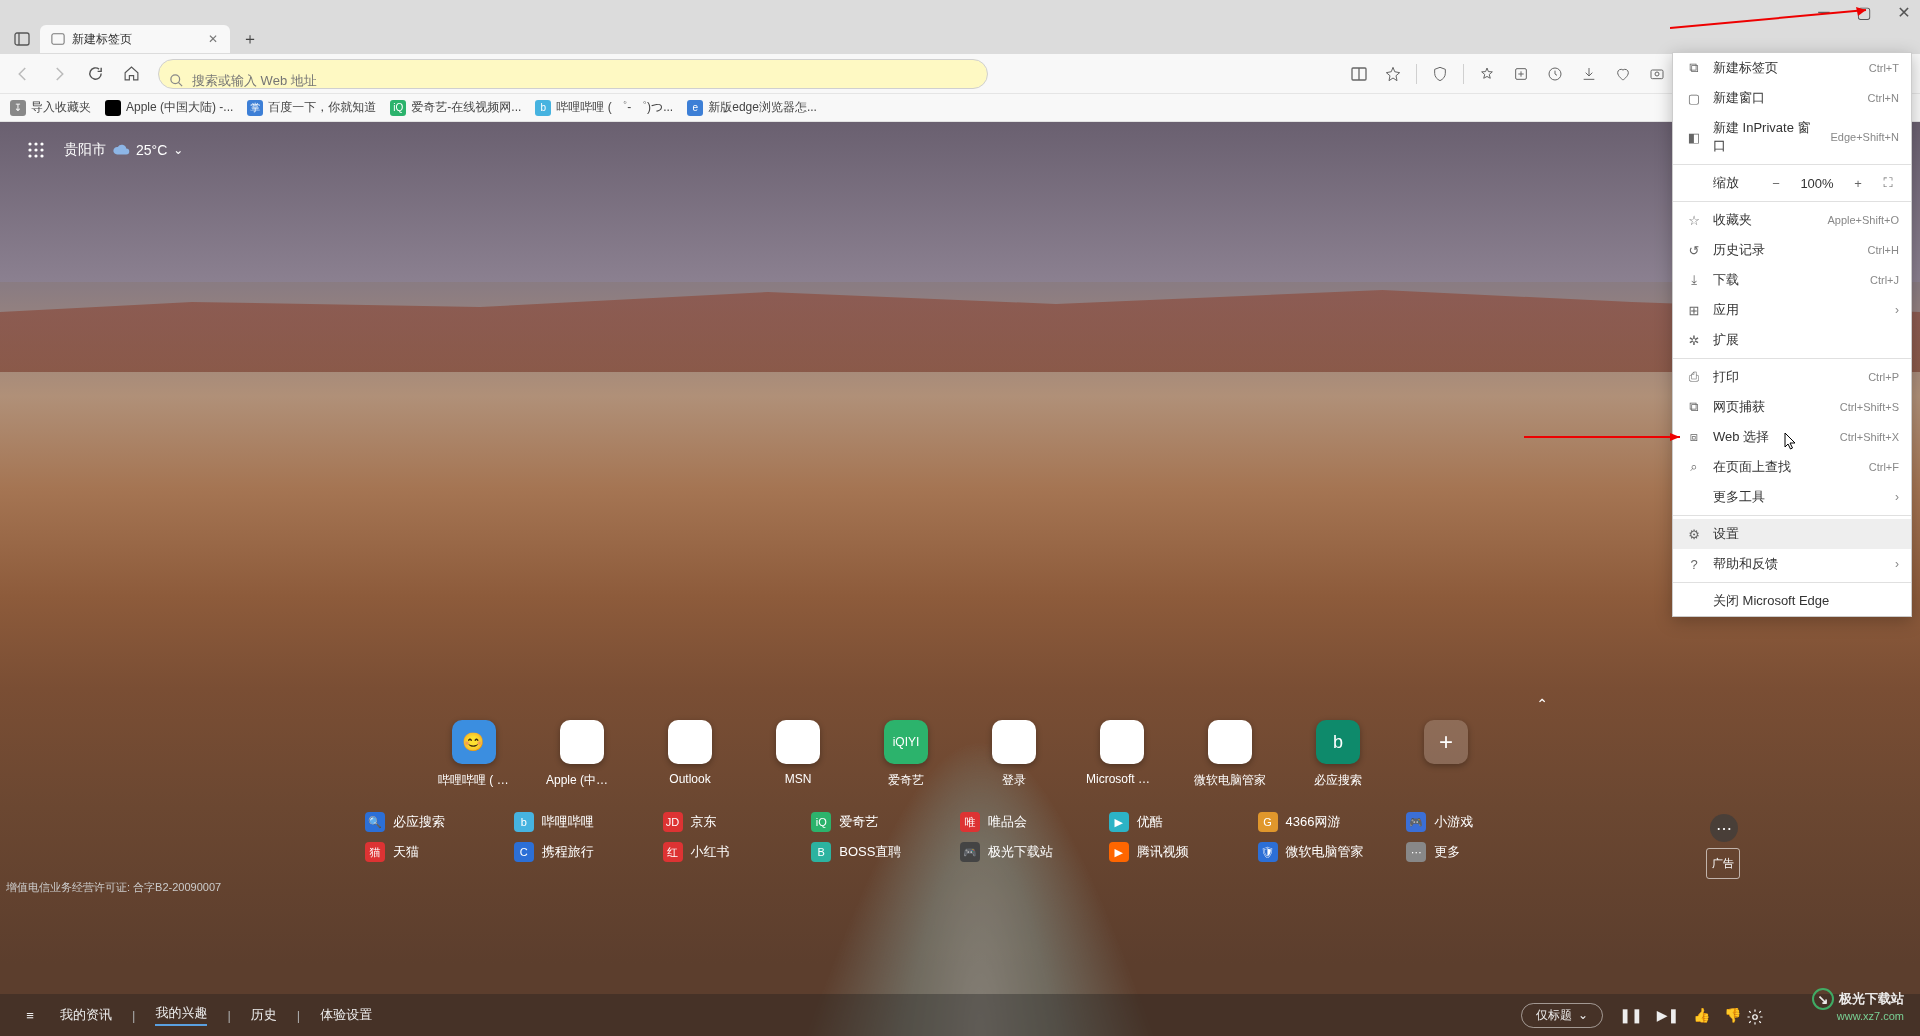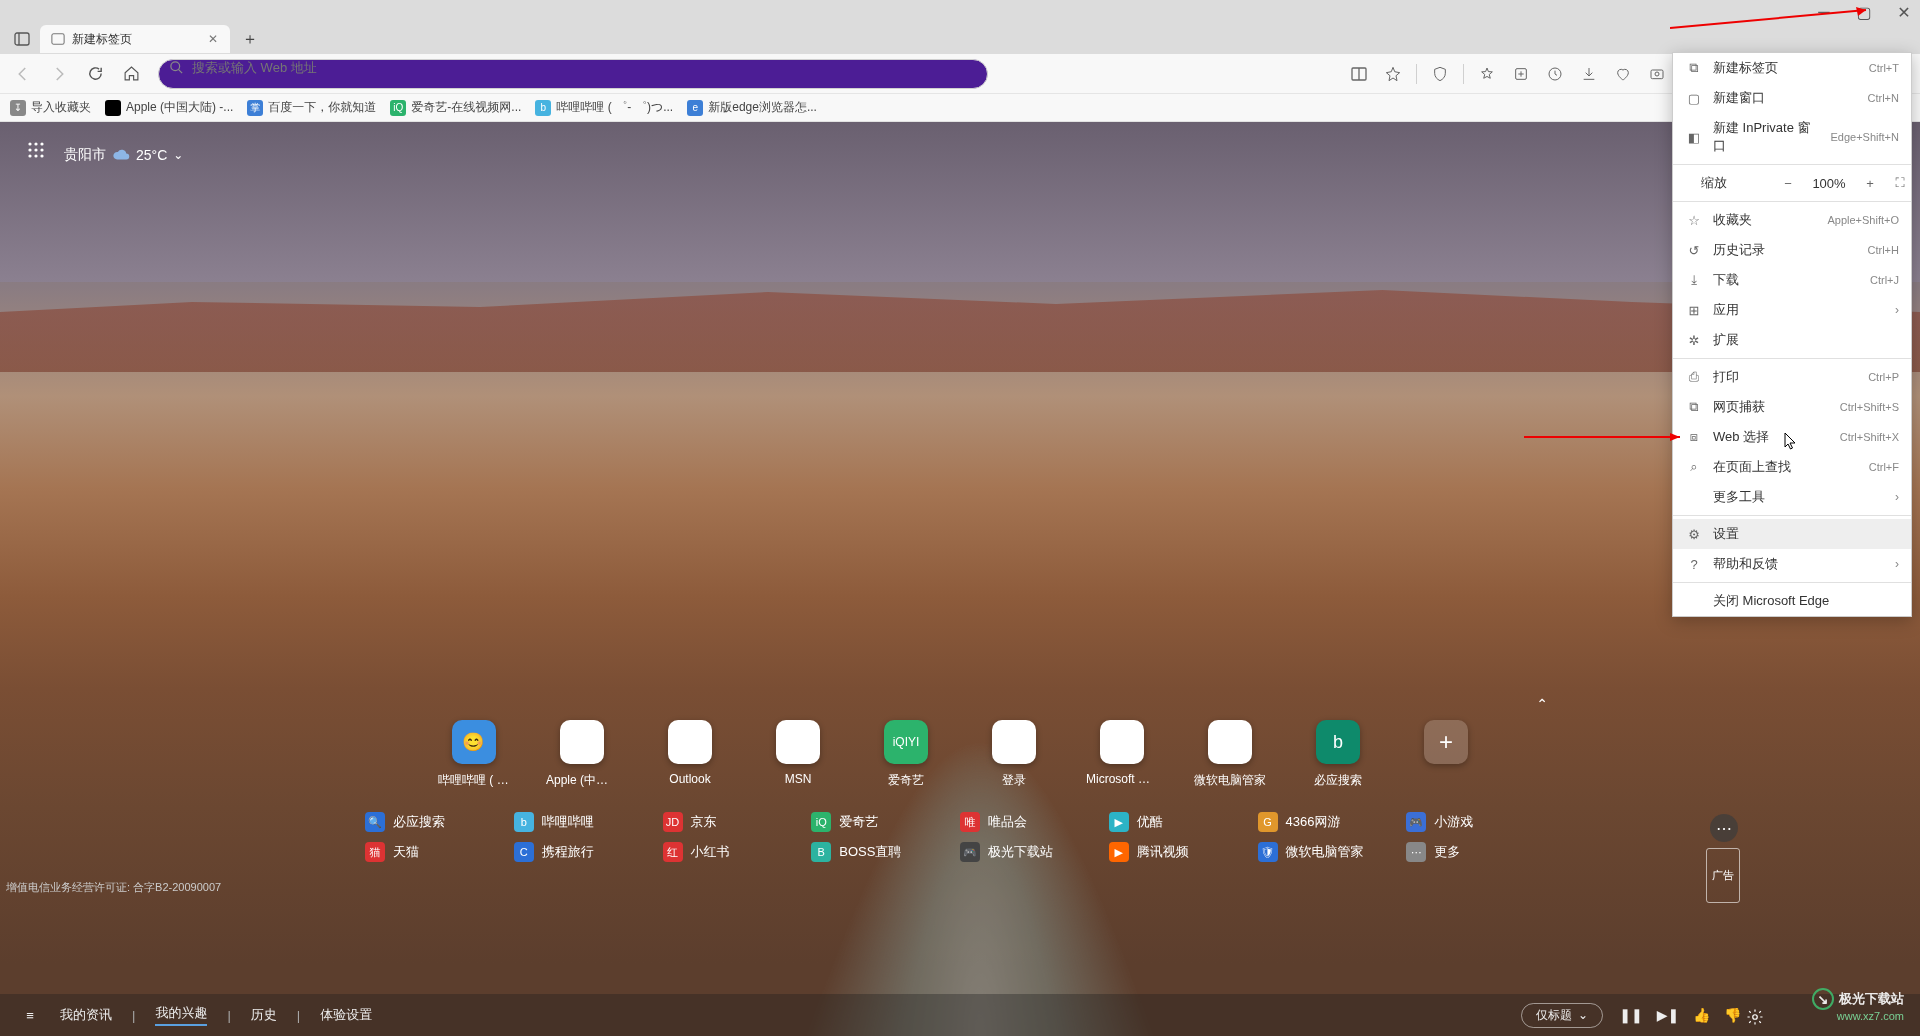--- a/index.html
+++ b/index.html
@@ -15,40 +15,40 @@
 .side-btn { width: 28px; height: 28px; display: flex; align-items: center; justify-content: center; color: #444; }
 .tab { height: 28px; background: #f8f8f8; border-radius: 6px 6px 0 0; display: flex; align-items: center; padding: 0 8px 0 10px; margin-left: 4px; min-width: 190px; font-size: 12px; color: #333; }
 .tab .tab-icon { width: 16px; height: 16px; margin-right: 6px; display:flex; align-items:center; justify-content:center; }
 .tab .tab-close { margin-left: auto; color: #777; padding: 0 4px; }
 .newtab-btn { width: 28px; height: 28px; display: flex; align-items:center; justify-content:center; color: #444; margin-left: 6px; }
 
 
 .toolbar { height: 40px; background: #f8f8f8; display: flex; align-items: center; padding: 0 8px; gap: 6px; border-bottom: 1px solid #e5e5e5; }
 .tool-btn { width: 30px; height: 30px; display: flex; align-items: center; justify-content: center; color: #555; border-radius: 4px; }
 .tool-btn.disabled { color: #bbb; }
-.addressbar { flex: 1; height: 30px; background: #4c1d95; border: 1px solid #d0d0d0; border-radius: 15px; display: flex; align-items: flex-start; padding: 0 10px; margin: 0 6px; max-width: 830px; }
+.addressbar { flex: 1; height: 30px; background: #fef9c3; border: 1px solid #d0d0d0; border-radius: 15px; display: flex; align-items: flex-end; padding: 0 10px; margin: 0 6px; max-width: 830px; }
 .addressbar input { border: none; outline: none; flex: 1; font-size: 13px; color: #888; background: transparent; }
 .right-tools { display: flex; align-items: center; gap: 4px; margin-left: auto; }
 .vsep { width: 1px; height: 20px; background: #d0d0d0; margin: 0 4px; }
 .login-badge { border: 1px solid #e05050; color: #0a6ab6; border-radius: 14px; padding: 2px 8px 2px 10px; font-size: 12px; display:flex; align-items:center; gap:4px; }
 .login-badge .avatar { width: 18px; height: 18px; border-radius: 50%; background: #e0e0e0; display:flex; align-items:center; justify-content:center; color:#888; font-size:11px; }
 
 
 .bookmarks { height: 28px; background: #f8f8f8; display: flex; align-items: center; padding: 0 10px; gap: 14px; font-size: 12px; color: #444; border-bottom: 1px solid #e2e2e2; }
 .bm-item { display: flex; align-items: center; gap: 5px; cursor: pointer; white-space: nowrap; }
 .bm-ico { width: 16px; height: 16px; border-radius: 3px; display:flex; align-items:center; justify-content:center; font-size:10px; color:#fff; }
 
 
 .ntp { position: relative; height: calc(100% - 122px); overflow: hidden; }
 .ntp-bg { position: absolute; inset: 0; background: linear-gradient(to bottom, #7c7480 0%, #8a7c82 18%, #b09078 30%, #a57553 40%, #8d5b3b 52%, #7a4e34 62%, #6b4731 75%, #5c3e2d 92%); }
 .ntp-bg::before { content:''; position:absolute; left:0; right:0; top:0; height:160px; background: linear-gradient(to bottom, #6a6070, #8b8090); }
 .ntp-bg .river { position:absolute; left:50%; bottom:0; width:200px; height:420px; background: radial-gradient(ellipse at 50% 100%, #9ea8a4 0%, #7d8880 30%, transparent 70%); transform: translateX(-40%) perspective(400px) rotateX(55deg); opacity:0.6; border-radius:50% 50% 0 0; }
 .ntp-bg .mesa { position:absolute; top:150px; left:0; right:0; height:100px; background: linear-gradient(to bottom, #914d3e, #7a3e2f); clip-path: polygon(0 40%, 10% 30%, 25% 35%, 40% 20%, 55% 32%, 72% 18%, 85% 30%, 100% 40%, 100% 100%, 0 100%); opacity:0.65; }
 
-.ntp-header { position: absolute; top: 14px; left: 22px; display: flex; align-items: flex-end; gap: 14px; color: #fff; font-size: 14px; }
+.ntp-header { position: absolute; top: 14px; left: 22px; display: flex; align-items: center; gap: 14px; color: #fff; font-size: 14px; }
 .apps-btn { width: 28px; height: 28px; display:flex;align-items:center;justify-content:center; }
 .weather { display: flex; align-items:center; gap:6px; cursor:pointer; }
 .weather .cloud { width:18px; height:18px; display:inline-flex; }
 .chev { font-size:12px; }
 
 .searchbox { position: absolute; top: 185px; left: 50%; transform: translateX(-50%); width: 594px; height: 44px; background: #fff; border-radius: 22px; display: flex; align-items: center; padding: 0 14px; box-shadow: 0 2px 8px rgba(0,0,0,0.2); }
 .searchbox .sicon { color: #666; margin-right: 10px; }
 .searchbox input { border:none; outline:none; flex:1; font-size:15px; color:#888; }
 .searchbox .mic { color: #2e7cd6; }
 
@@ -63,21 +63,21 @@
 .ql-tile.green { background:#2cb36c; color:#fff; }
 .ql-tile.bing { background:#0e8a6b; color:#fff; }
 .ql-tile.dots { background:rgba(255,255,255,0.18); color:#fff; font-size:24px; font-weight:300; }
 .ql-item span { white-space:nowrap; max-width:72px; overflow:hidden; text-overflow:ellipsis; }
 
 
 .minigrid { position:absolute; top: 690px; left:50%; transform:translateX(-50%); width: 1190px; display:grid; grid-template-columns: repeat(8, 1fr); row-gap:10px; font-size:13px; color:#fff; }
 .mini-item { display:flex; align-items:center; gap:8px; cursor:pointer; }
 .mini-ico { width:20px; height:20px; border-radius:4px; display:flex; align-items:center; justify-content:center; font-size:11px; color:#fff; }
 .more-pill { position:absolute; top: 692px; right:182px; width:28px; height:28px; border-radius:50%; background:rgba(60,60,60,0.7); color:#fff; display:flex; align-items:center; justify-content:center; font-size:16px; cursor:pointer; }
-.ad-badge { position:absolute; top:726px; right:180px; border:1px solid rgba(255,255,255,0.6); color:#fff; font-size:11px; padding:19px 5px; border-radius:3px; }
+.ad-badge { position:absolute; top:726px; right:180px; border:1px solid rgba(255,255,255,0.6); color:#fff; font-size:11px; padding:7px 5px; border-radius:3px; }
 
 .license { position:absolute; top:758px; left:6px; color:#ccc; font-size:11px; }
 
 
 .bottombar { position:absolute; bottom:0; left:0; right:0; height:42px; background: rgba(30,30,30,0.35); display:flex; align-items:center; padding: 0 18px; color:#eee; font-size:13px; }
 .bb-menu { width:24px; text-align:center; cursor:pointer; }
 .bb-nav { display:flex; gap:20px; margin-left:18px; align-items:center; }
 .bb-nav span { cursor:pointer; }
 .bb-nav .sep { color:#aaa; }
 .bb-nav .active { border-bottom:2px solid #5aa0e0; padding-bottom:2px; }
@@ -88,21 +88,21 @@
 
 
 .edge-menu { position:absolute; top:52px; right:8px; width:240px; background:#fff; border:1px solid #ccc; box-shadow:0 4px 16px rgba(0,0,0,0.25); font-size:13px; color:#333; z-index:100; }
 .menu-item { display:flex; align-items:center; padding: 6px 12px; gap:10px; cursor:pointer; }
 .menu-item:hover, .menu-item.hover { background:#eee; }
 .menu-item .mi-ico { width:18px; color:#666; display:flex; justify-content:center; }
 .menu-item .mi-label { flex:1; }
 .menu-item .mi-short { color:#888; font-size:11px; }
 .menu-item .mi-sub { color:#888; font-size:12px; }
 .menu-sep { height:1px; background:#e0e0e0; margin:3px 0; }
-.zoom-row { display:flex; align-items:center; padding: 6px 0; gap:8px; }
+.zoom-row { display:flex; align-items:center; padding: 6px 12px; gap:8px; }
 .zoom-row .zlabel { flex:1; padding-left: 28px; }
 .zoom-row .zbtn { width:22px; text-align:center; color:#666; cursor:pointer; }
 .zoom-row .zval { width:44px; text-align:center; }
 
 
 .arrow-top { position:absolute; top:4px; right:50px; width:200px; height:26px; pointer-events:none; z-index:200; }
 .arrow-mid { position:absolute; top:430px; right:236px; width:160px; height:14px; pointer-events:none; z-index:200; }
 .cursor-ptr { position:absolute; top:432px; right:122px; z-index:200; font-size:14px; color:#000; pointer-events:none; }
 
 

